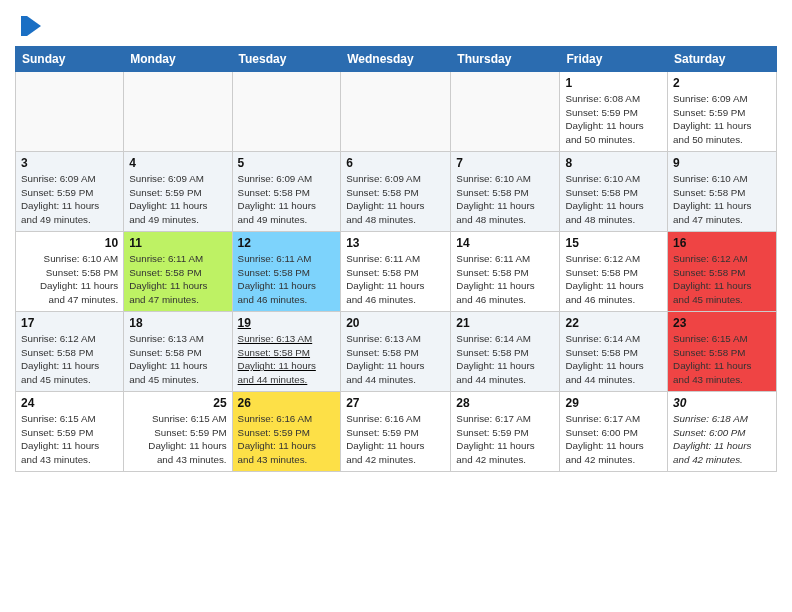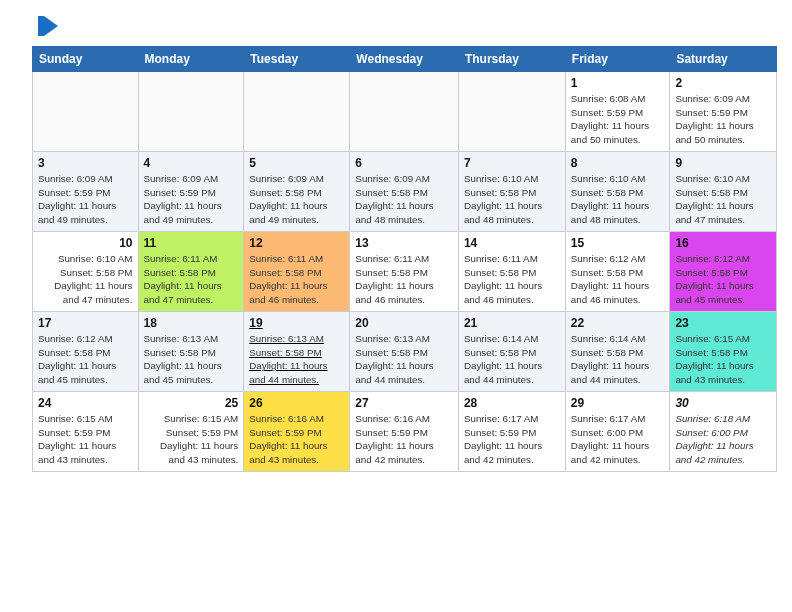--- a/index.html
+++ b/index.html
@@ -7,21 +7,21 @@
       font-family: Arial, sans-serif;
       background: #fff;
       width: 792px;
       min-height: 612px;
       padding: 0;
     }
     .page {
       width: 792px;
       min-height: 612px;
       background: #fff;
-      padding: 10px 15px 15px 32px;
+      padding: 10px 15px 15px 15px;
     }
     .header {
       display: flex;
       justify-content: space-between;
       align-items: flex-start;
       margin-bottom: 6px;
     }
     .logo {
       display: flex;
       align-items: center;
@@ -177,37 +177,37 @@
         </tr>
         <tr>
           <td style="background: rgb(255, 255, 255); text-align: right;">
             <div class="day-num">10</div>
             <div class="day-info">Sunrise: 6:10 AM<br>Sunset: 5:58 PM<br>Daylight: 11 hours<br>and 47 minutes.</div>
           </td>
           <td style="background: #bef264;">
             <div class="day-num">11</div>
             <div class="day-info">Sunrise: 6:11 AM<br>Sunset: 5:58 PM<br>Daylight: 11 hours<br>and 47 minutes.</div>
           </td>
-          <td style="background: #fdba74;">
+          <td style="background: #7dd3fc;">
             <div class="day-num">12</div>
             <div class="day-info">Sunrise: 6:11 AM<br>Sunset: 5:58 PM<br>Daylight: 11 hours<br>and 46 minutes.</div>
           </td>
           <td style="background: rgb(255, 255, 255);">
             <div class="day-num">13</div>
             <div class="day-info">Sunrise: 6:11 AM<br>Sunset: 5:58 PM<br>Daylight: 11 hours<br>and 46 minutes.</div>
           </td>
           <td style="background: rgb(255, 255, 255);">
             <div class="day-num">14</div>
             <div class="day-info">Sunrise: 6:11 AM<br>Sunset: 5:58 PM<br>Daylight: 11 hours<br>and 46 minutes.</div>
           </td>
           <td style="background: rgb(255, 255, 255);">
             <div class="day-num">15</div>
             <div class="day-info">Sunrise: 6:12 AM<br>Sunset: 5:58 PM<br>Daylight: 11 hours<br>and 46 minutes.</div>
           </td>
-          <td style="background: #d946ef;">
+          <td style="background: #ef4444;">
             <div class="day-num">16</div>
             <div class="day-info">Sunrise: 6:12 AM<br>Sunset: 5:58 PM<br>Daylight: 11 hours<br>and 45 minutes.</div>
           </td>
         </tr>
         <tr>
           <td style="background: rgb(240, 244, 248);">
             <div class="day-num">17</div>
             <div class="day-info">Sunrise: 6:12 AM<br>Sunset: 5:58 PM<br>Daylight: 11 hours<br>and 45 minutes.</div>
           </td>
           <td style="background: rgb(240, 244, 248);">
@@ -223,21 +223,21 @@
             <div class="day-info">Sunrise: 6:13 AM<br>Sunset: 5:58 PM<br>Daylight: 11 hours<br>and 44 minutes.</div>
           </td>
           <td style="background: rgb(240, 244, 248);">
             <div class="day-num">21</div>
             <div class="day-info">Sunrise: 6:14 AM<br>Sunset: 5:58 PM<br>Daylight: 11 hours<br>and 44 minutes.</div>
           </td>
           <td style="background: rgb(240, 244, 248);">
             <div class="day-num">22</div>
             <div class="day-info">Sunrise: 6:14 AM<br>Sunset: 5:58 PM<br>Daylight: 11 hours<br>and 44 minutes.</div>
           </td>
-          <td style="background: #5eead4;">
+          <td style="background: #ef4444;">
             <div class="day-num">23</div>
             <div class="day-info">Sunrise: 6:15 AM<br>Sunset: 5:58 PM<br>Daylight: 11 hours<br>and 43 minutes.</div>
           </td>
         </tr>
         <tr>
           <td style="background: rgb(255, 255, 255);">
             <div class="day-num">24</div>
             <div class="day-info">Sunrise: 6:15 AM<br>Sunset: 5:59 PM<br>Daylight: 11 hours<br>and 43 minutes.</div>
           </td>
           <td style="background: rgb(255, 255, 255); text-align: right;">

